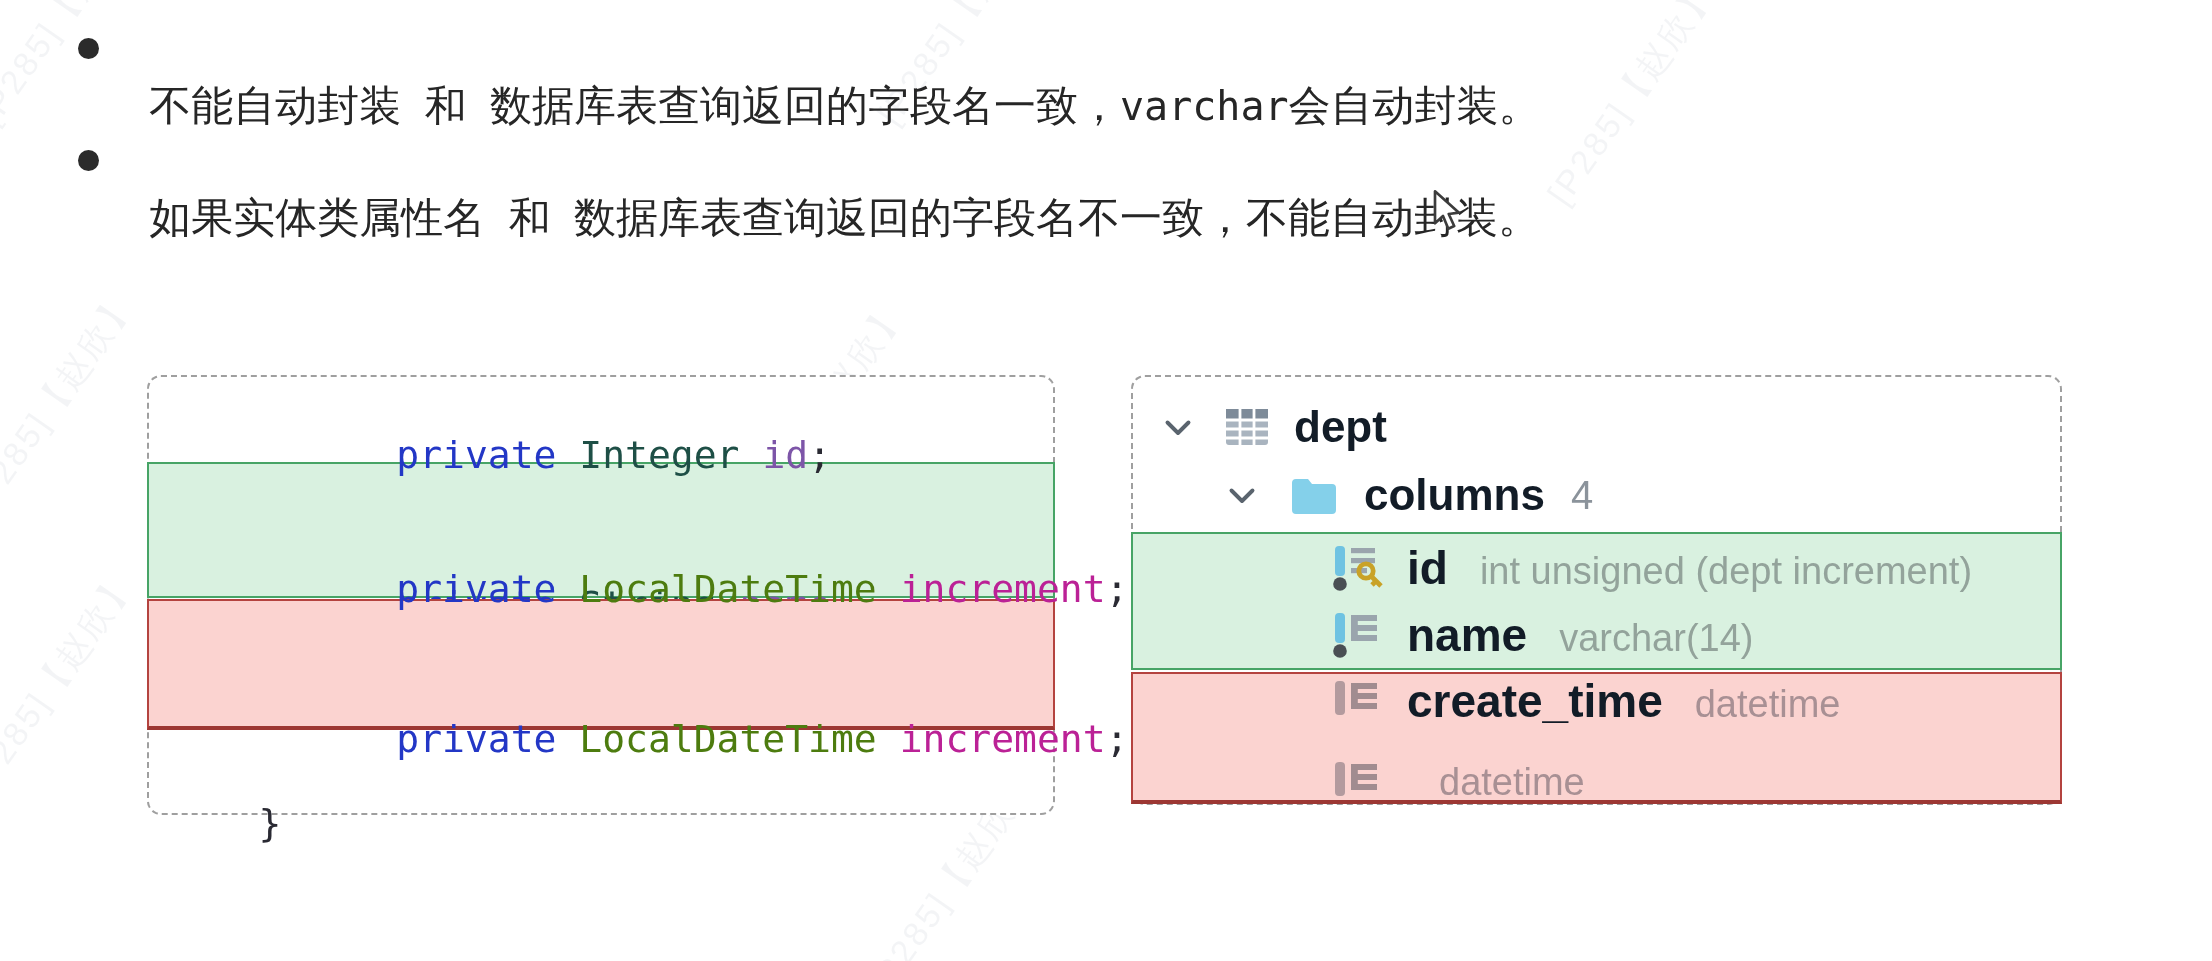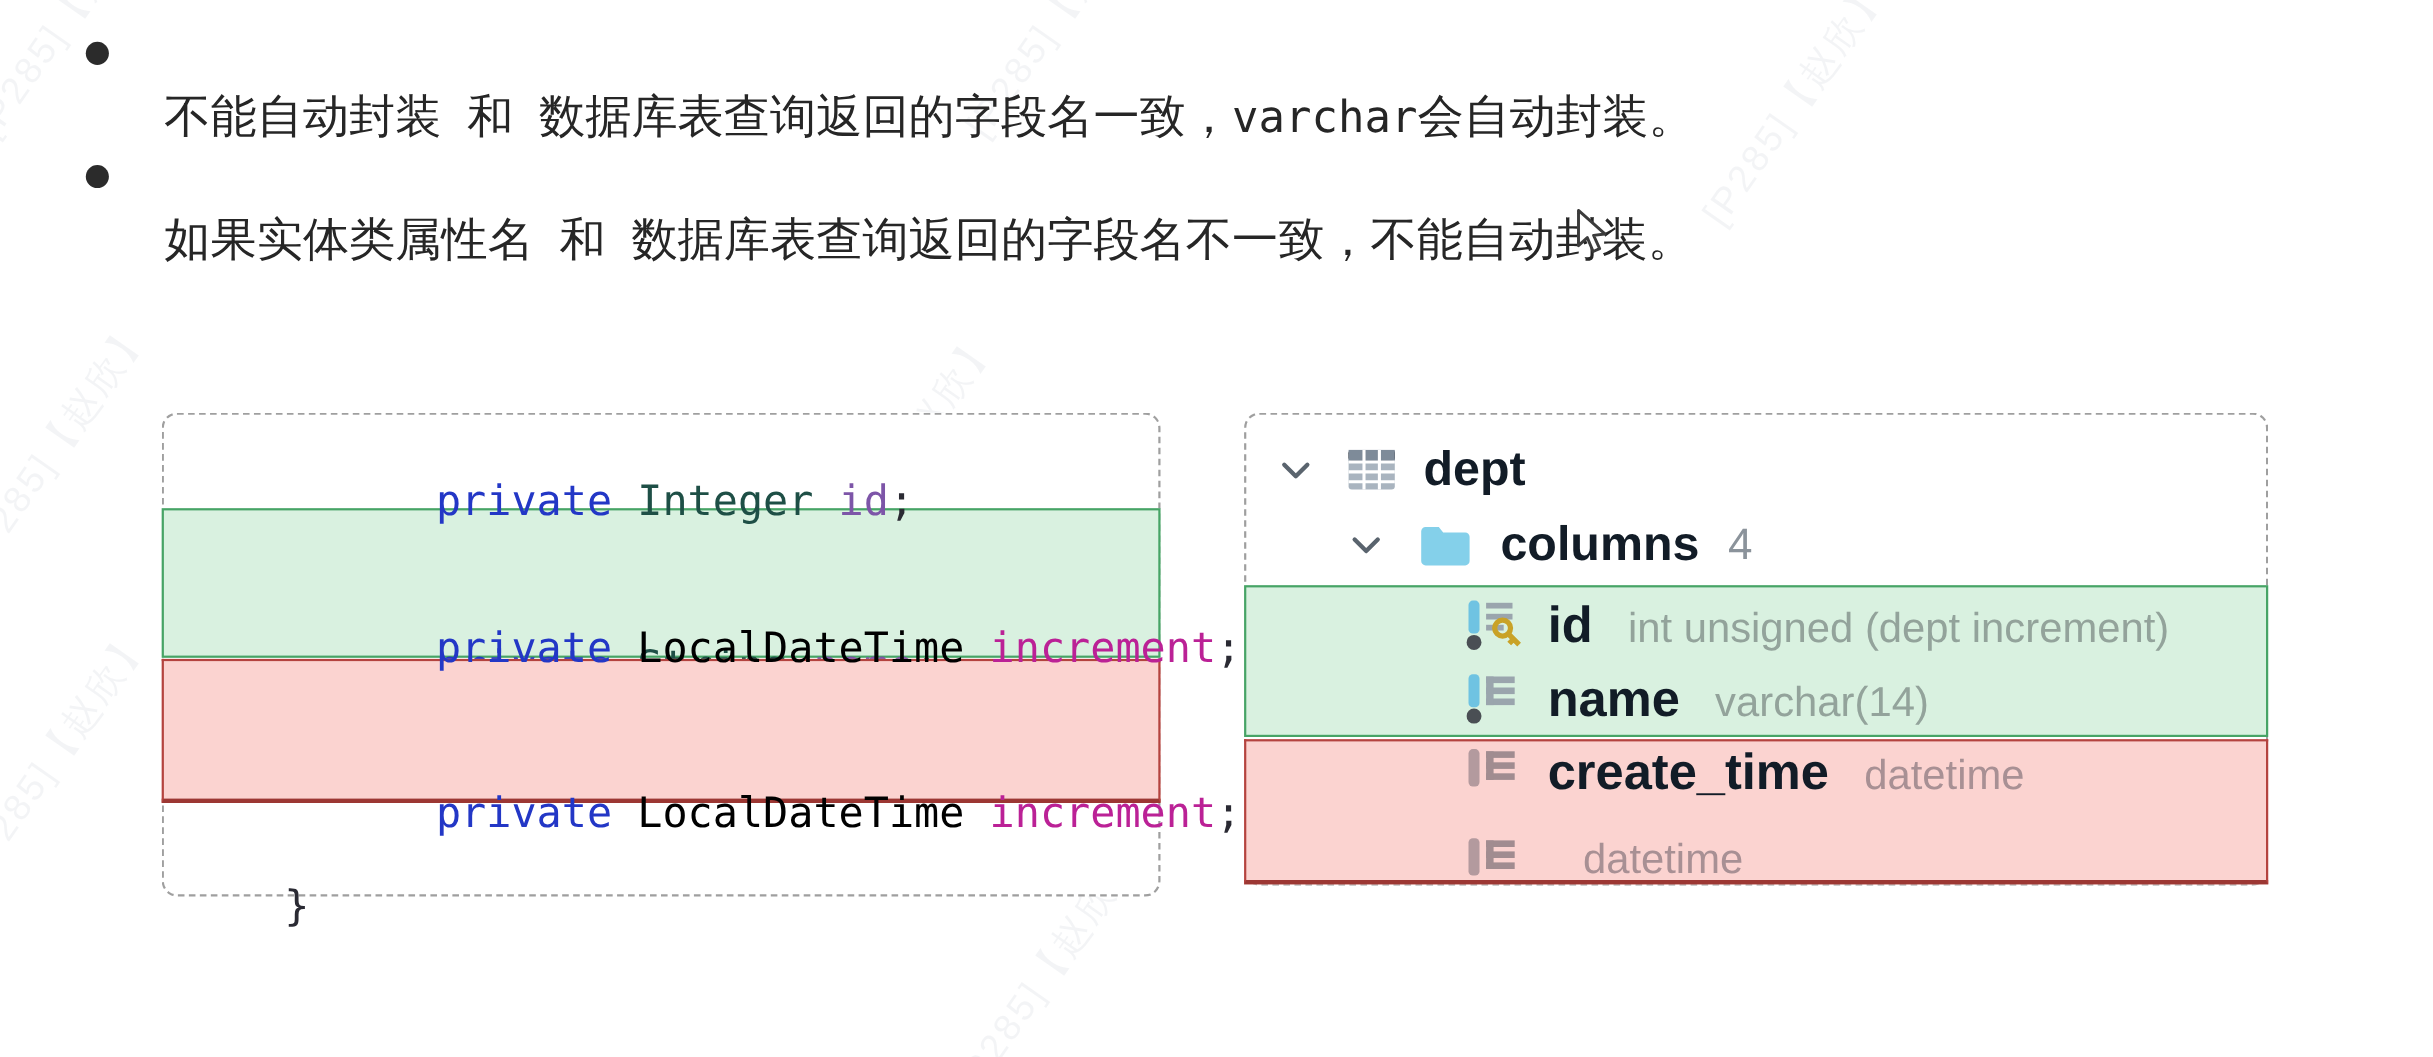--- a/index.html
+++ b/index.html
@@ -41,21 +41,21 @@
   }
   .hl-green{background:#d9f1e0;border:2px solid #47a466;}
   .hl-red{background:#fbd3d0;border:2px solid #b4433f;border-bottom:4px solid #9c3733;}
   .hl-block .code-row{
     font-family:"DejaVu Sans Mono",monospace;font-size:38px;line-height:50px;
     padding-left:110px;white-space:pre;
   }
   .tok{white-space:pre;}
   .tok-kw{color:#2337c6;}
   .tok-type{color:#1e4f46;}
-  .tok-type-dark{color:#000000;}
+  .tok-type-dark{color:#4d7c0f;}
   .tok-field-green{color:#7d55a8;}
   .tok-field-red{color:#bb2196;}
   .tok-punct{color:#2a2a33;}
   .sp{white-space:pre;}
   
   .tree-row{
     position:absolute;display:flex;align-items:center;
   }
   .tree-label{font-size:44px;color:#121c27;font-weight:600;}
   .tree-count{font-size:40px;color:#8b939b;font-weight:400;margin-left:26px;}

